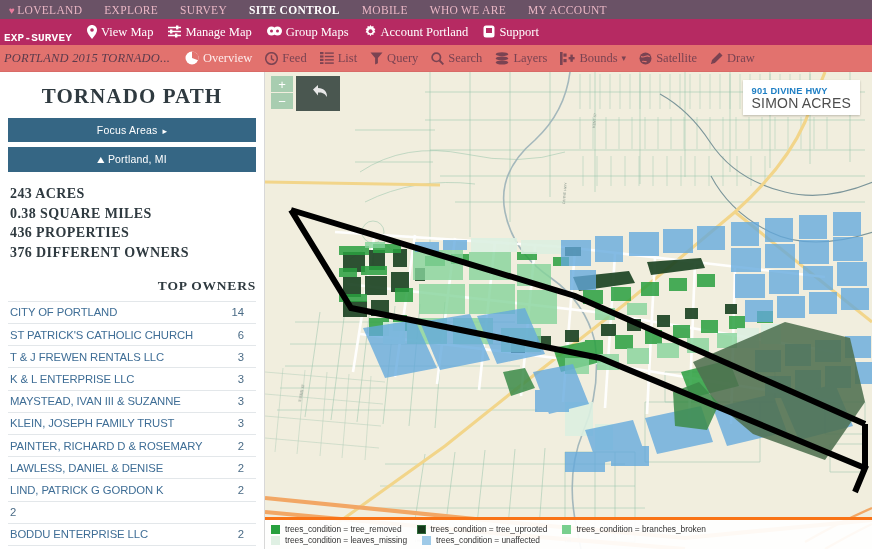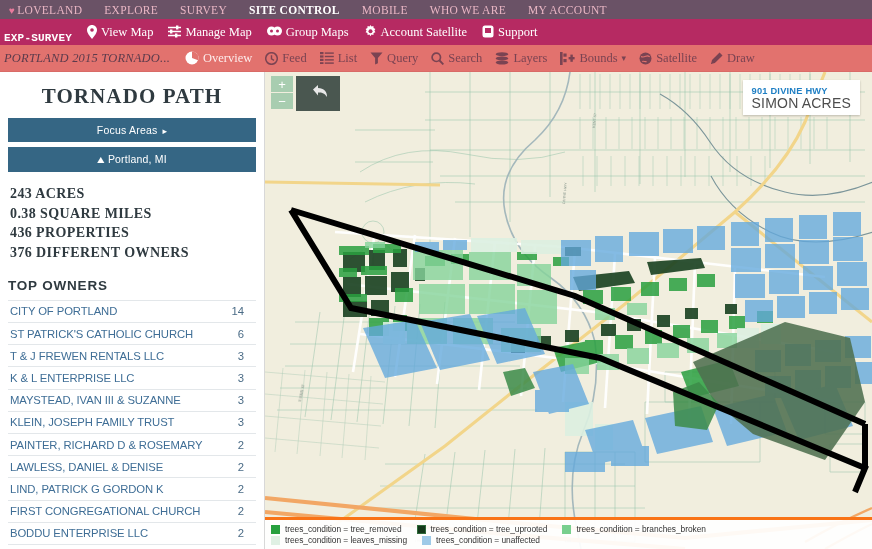--- a/index.html
+++ b/index.html
@@ -134,22 +134,22 @@
   #stats div {
     font-family: "Liberation Serif", serif;
     font-size: 14px;
     font-weight: bold;
     color: #2f3a40;
     letter-spacing: .4px;
     line-height: 19.7px;
   }
 
   #owners-heading {
-    text-align: left;
-    font-family: Liberation Sans, sans-serif;
+    text-align: right;
+    font-family: Liberation Serif, serif;
     font-size: 13.5px;
     font-weight: bold;
     color: #2f3a40;
     letter-spacing: .8px;
     padding: 15px 0 7px;
   }
   .owner-row {
     display: flex;
     justify-content: space-between;
     align-items: center;
@@ -292,21 +292,21 @@
     <span>Group Maps</span>
   </div>
 
   <div class="app-item">
     <span class="ic">
       <svg width="13" height="13" viewBox="0 0 13 13">
           <path d="M6.5 0l1 1.6 1.9-.5.2 2 1.8.8-1 1.7 1 1.7-1.8.8-.2 2-1.9-.5-1 1.6-1-1.6-1.9.5-.2-2L1.6 7.3l1-1.7-1-1.7 1.8-.8.2-2 1.9.5z" fill="#fff"></path>
           <circle cx="6.5" cy="6.3" r="2" fill="#b62a62"></circle>
         </svg>
     </span>
-    <span>Account Satellite</span>
+    <span>Account Portland</span>
   </div>
 
   <div class="app-item">
     <span class="ic">
       <svg width="12" height="13" viewBox="0 0 12 13">
           <rect x="0.5" y="0.5" width="11" height="12" rx="2.5" fill="#fff"></rect>
           <rect x="3" y="3" width="6" height="5" fill="#b62a62"></rect>
         </svg>
     </span>
     <span>Support</span>
@@ -476,21 +476,20 @@
       </div>
       <div class="owner-row">
         <span class="oname">LAWLESS, DANIEL &amp; DENISE</span>
         <span class="ocount">2</span>
       </div>
       <div class="owner-row">
         <span class="oname">LIND, PATRICK G GORDON K</span>
         <span class="ocount">2</span>
       </div>
       <div class="owner-row">
-        <span class="oname">FIRST CONGREGATIONAL CHURCH</span>
         <span class="ocount">2</span>
       </div>
       <div class="owner-row">
         <span class="oname">BODDU ENTERPRISE LLC</span>
         <span class="ocount">2</span>
       </div>
       <div class="owner-row">
         
         
       </div>

